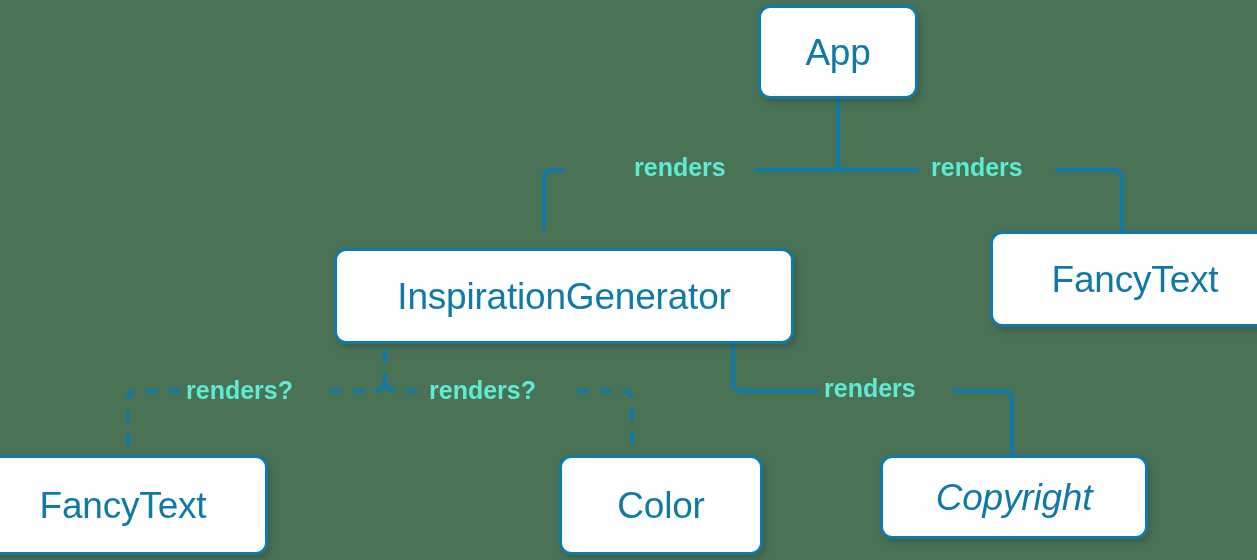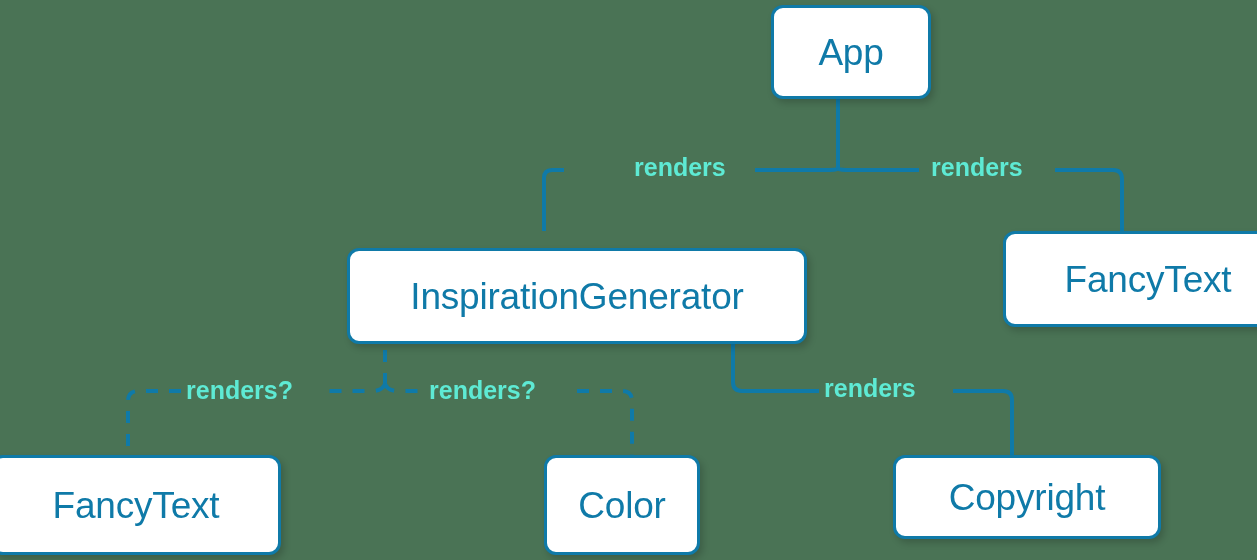--- a/index.html
+++ b/index.html
@@ -31,21 +31,20 @@
     position: absolute;
     box-sizing: border-box;
     background: #ffffff;
     border: 3px solid #0f7aa8;
     border-radius: 12px;
     display: flex;
     align-items: center;
     justify-content: center;
     box-shadow: 3px 4px 7px rgba(0,0,0,0.18);
     z-index: 5;
-    margin-left: 13px;
   }
   .node-label {
     color: #0f7aa8;
     font-size: 37px;
     font-weight: 400;
     letter-spacing: -0.2px;
     white-space: nowrap;
     line-height: 1;
   }
   .edge-label {
@@ -96,25 +95,25 @@
   </div>
 
   <div class="node" style="left:990px; top:231px; width:290px; height:96px;">
     <span class="node-label">FancyText</span>
   </div>
 
   <div class="node" style="left:-22px; top:455px; width:290px; height:100px;">
     <span class="node-label">FancyText</span>
   </div>
 
-  <div class="node" style="left:531px; top:455px; width:156px; height:100px;text-align:right;">
+  <div class="node" style="left:559px; top:455px; width:204px; height:100px;text-align:right;">
     <span class="node-label">Color</span>
   </div>
 
-  <div class="node" style="left:880px; top:455px; width:268px; height:84px;">
+  <div class="node" style="left:880px; top:455px; width:268px; height:84px;font-style:italic;">
     <span class="node-label">Copyright</span>
   </div>
 
   <div class="edge-label" style="left:634px; top:155px;">renders</div>
 
   <div class="edge-label" style="left:931px; top:155px;">renders</div>
 
   <div class="edge-label" style="left:186px; top:378px;">renders?</div>
 
   <div class="edge-label" style="left:429px; top:378px;">renders?</div>

